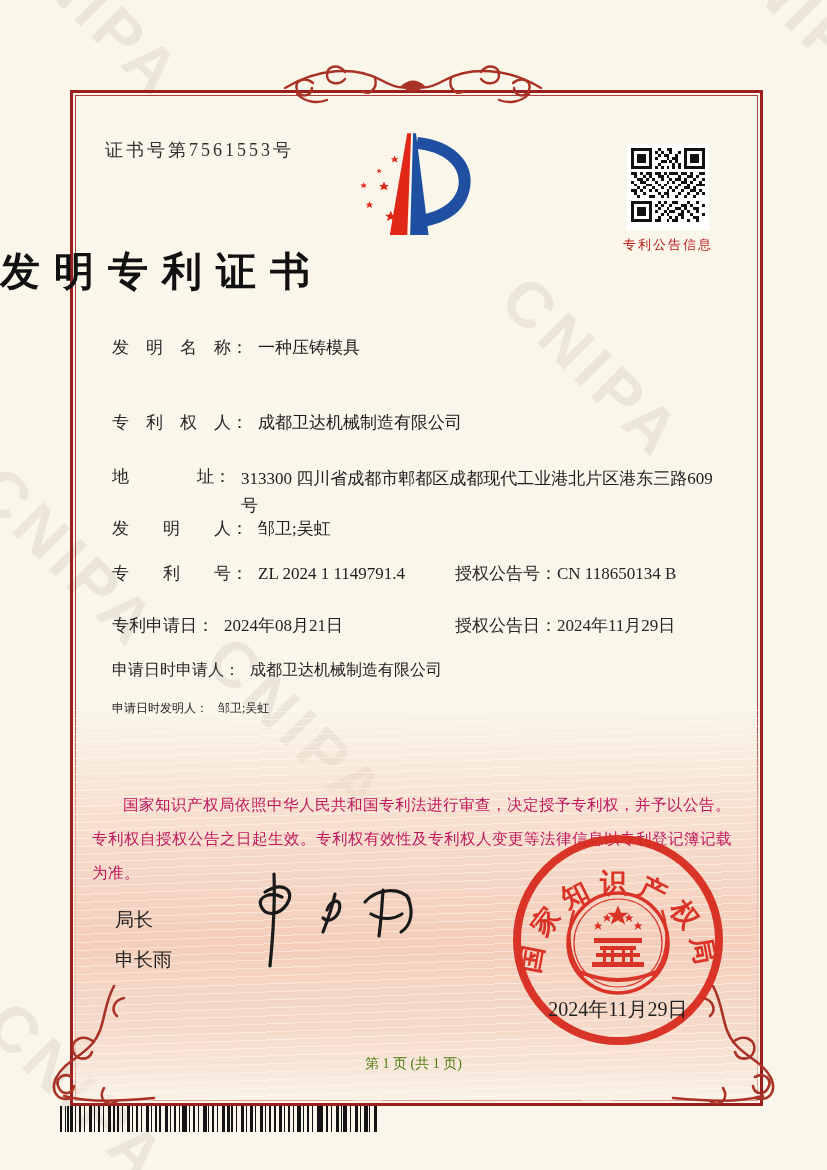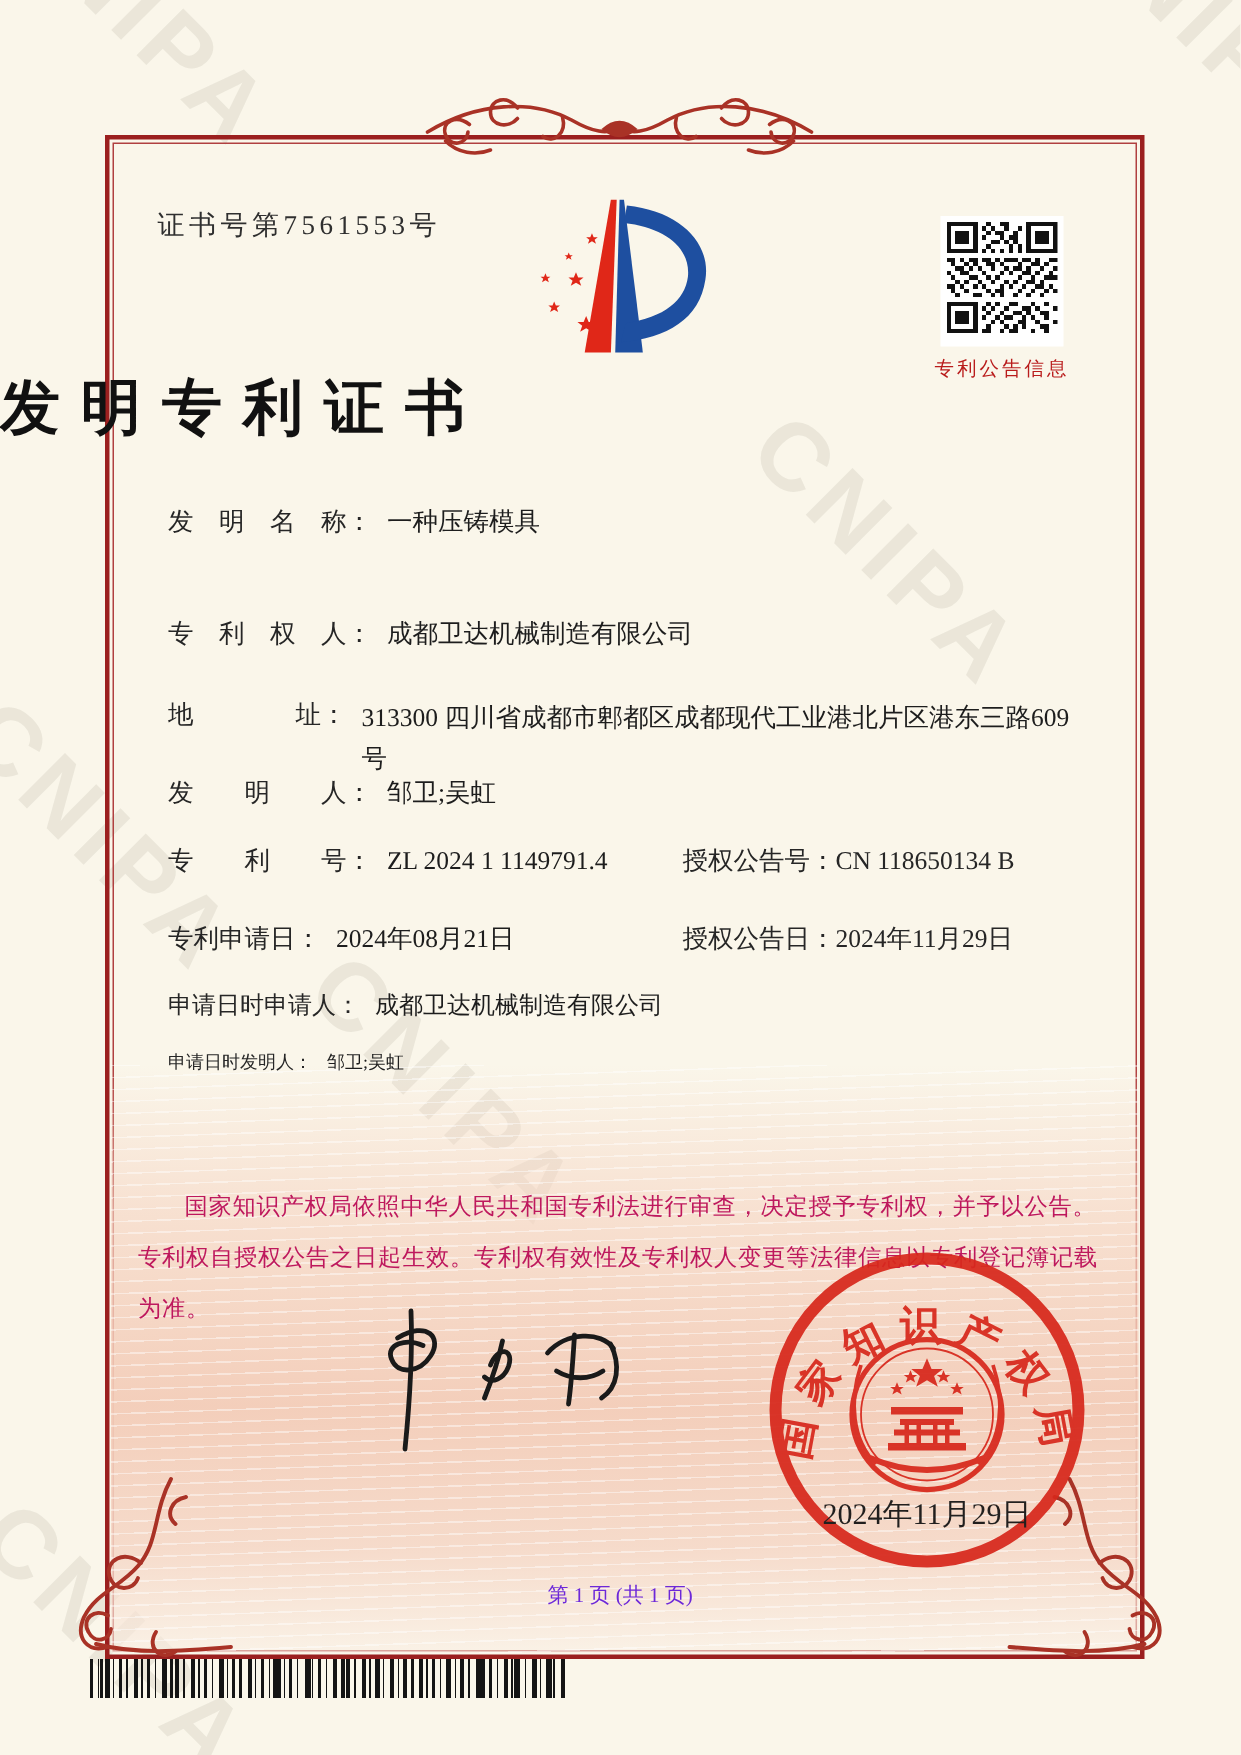--- a/index.html
+++ b/index.html
@@ -45,21 +45,21 @@
 
   
   .sig-titles{position:absolute;left:115px;top:900px;z-index:5;font-family:"Liberation Sans","DejaVu Sans",sans-serif;
               font-size:19px;color:#1c1c1c;line-height:40px;}
   .sig-script{position:absolute;left:235px;top:870px;z-index:5;}
 
   
   .seal{position:absolute;left:508px;top:830px;z-index:5;}
 
   
-  .page-info{position:absolute;left:0;top:1055px;width:827px;text-align:center;font-size:14px;color:#6d28d9;z-index:4;}
+  .page-info{position:absolute;left:0;top:1055px;width:827px;text-align:center;font-size:14px;color:#4d7c0f;z-index:4;}
   .barcode{position:absolute;left:60px;top:1106px;width:318px;height:26px;z-index:4;
     background:
       repeating-linear-gradient(90deg,#141414 0 2px,transparent 2px 5px,#141414 5px 6px,transparent 6px 10px,#141414 10px 13px,transparent 13px 15px,#141414 15px 16px,transparent 16px 19px),
       repeating-linear-gradient(90deg,transparent 0 7px,#141414 7px 9px,transparent 9px 23px);}
 </style>
 </head>
 <body>
 
 <div id="page">
 
@@ -178,20 +178,24 @@
   </div>
   <div class="row" style="top:700px;font-size:12px;">
     <span class="lbl">申请日时发明人：</span><span class="val">邹卫;吴虹</span>
   </div>
 
   <div class="statement">
     <div class="l1">国家知识产权局依照中华人民共和国专利法进行审查，决定授予专利权，并予以公告。</div>
     <div class="l2">专利权自授权公告之日起生效。专利权有效性及专利权人变更等法律信息以专利登记簿记载为准。</div>
   </div>
 
+  <div class="sig-titles">
+    <div>局长</div>
+    <div>申长雨</div>
+  </div>
   <svg class="sig-script" width="210" height="110" viewBox="0 0 210 110">
     <g stroke="#1a1a1a" fill="none" stroke-width="3.2" stroke-linecap="round" stroke-linejoin="round">
       <path d="M30,22 C50,10 60,22 52,34 C45,45 30,47 26,36 C22,26 36,22 47,27"></path>
       <path d="M39,4 C40,30 38,66 35,96"></path>
       <path d="M92,40 C97,27 108,29 104,41 C101,49 93,53 88,48"></path>
       <path d="M100,24 C97,38 92,52 88,62"></path>
       <path d="M130,32 C142,18 166,17 174,29"></path>
       <path d="M172,26 C179,40 177,55 166,62"></path>
       <path d="M148,20 C147,36 146,52 144,66"></path>
       <path d="M136,44 C146,50 158,50 167,44"></path>

